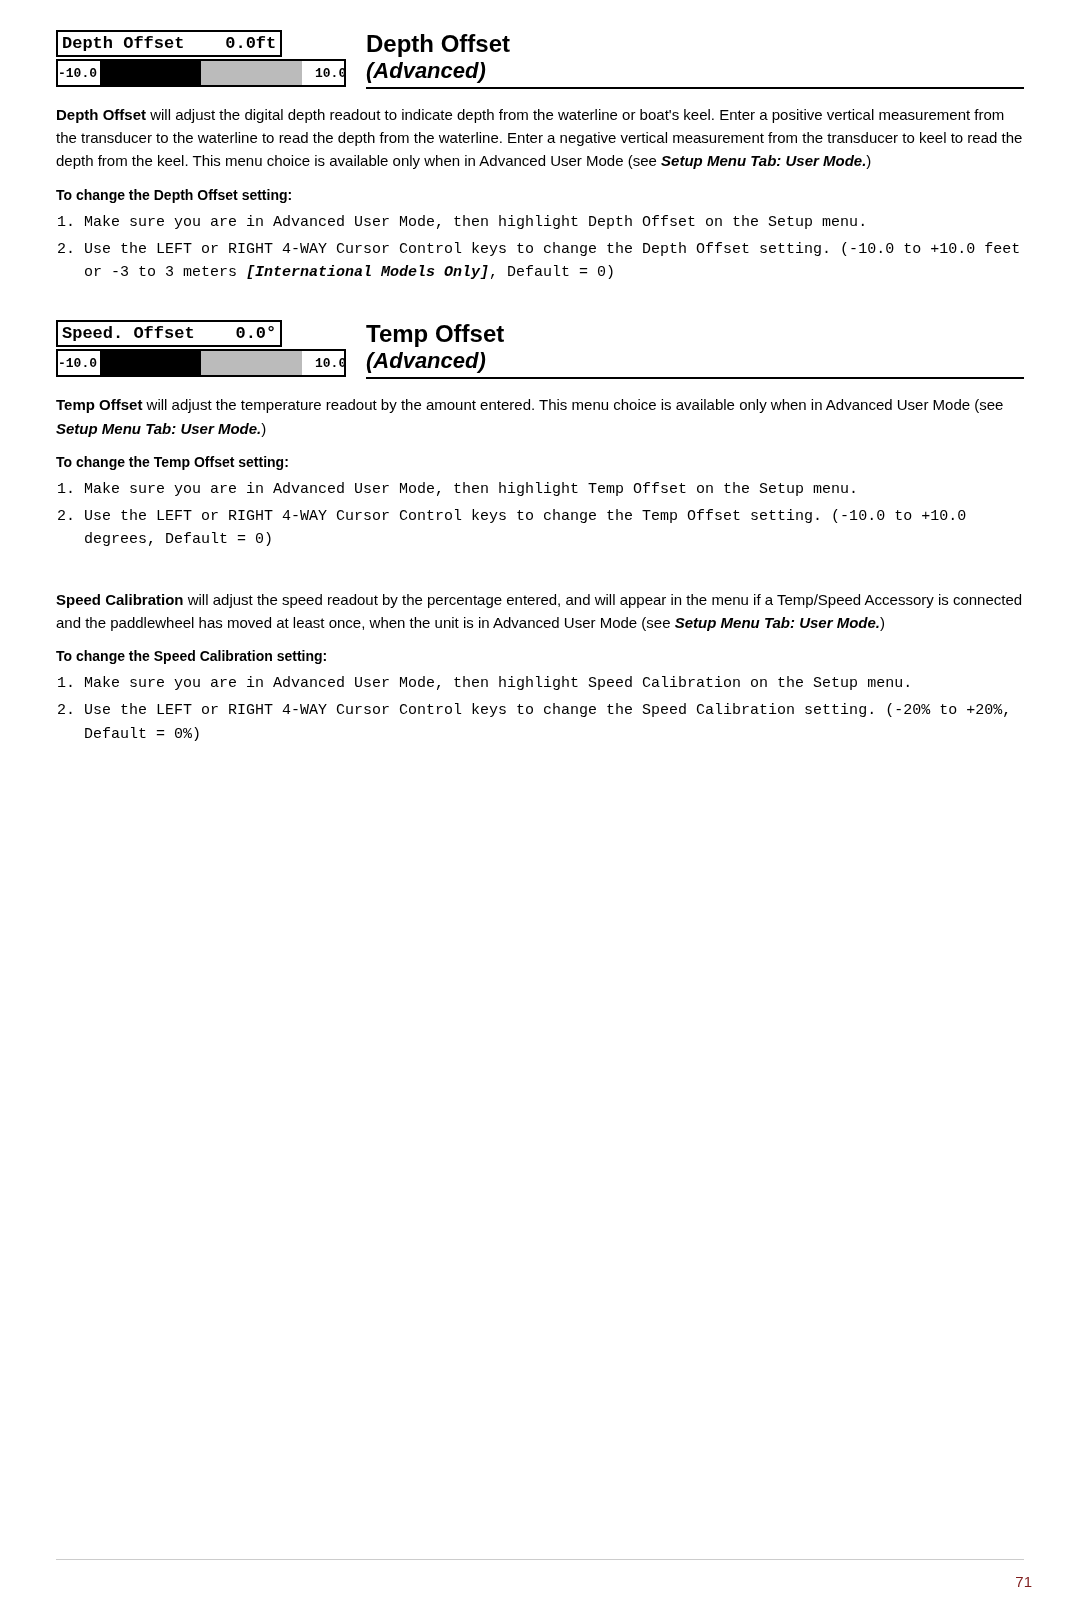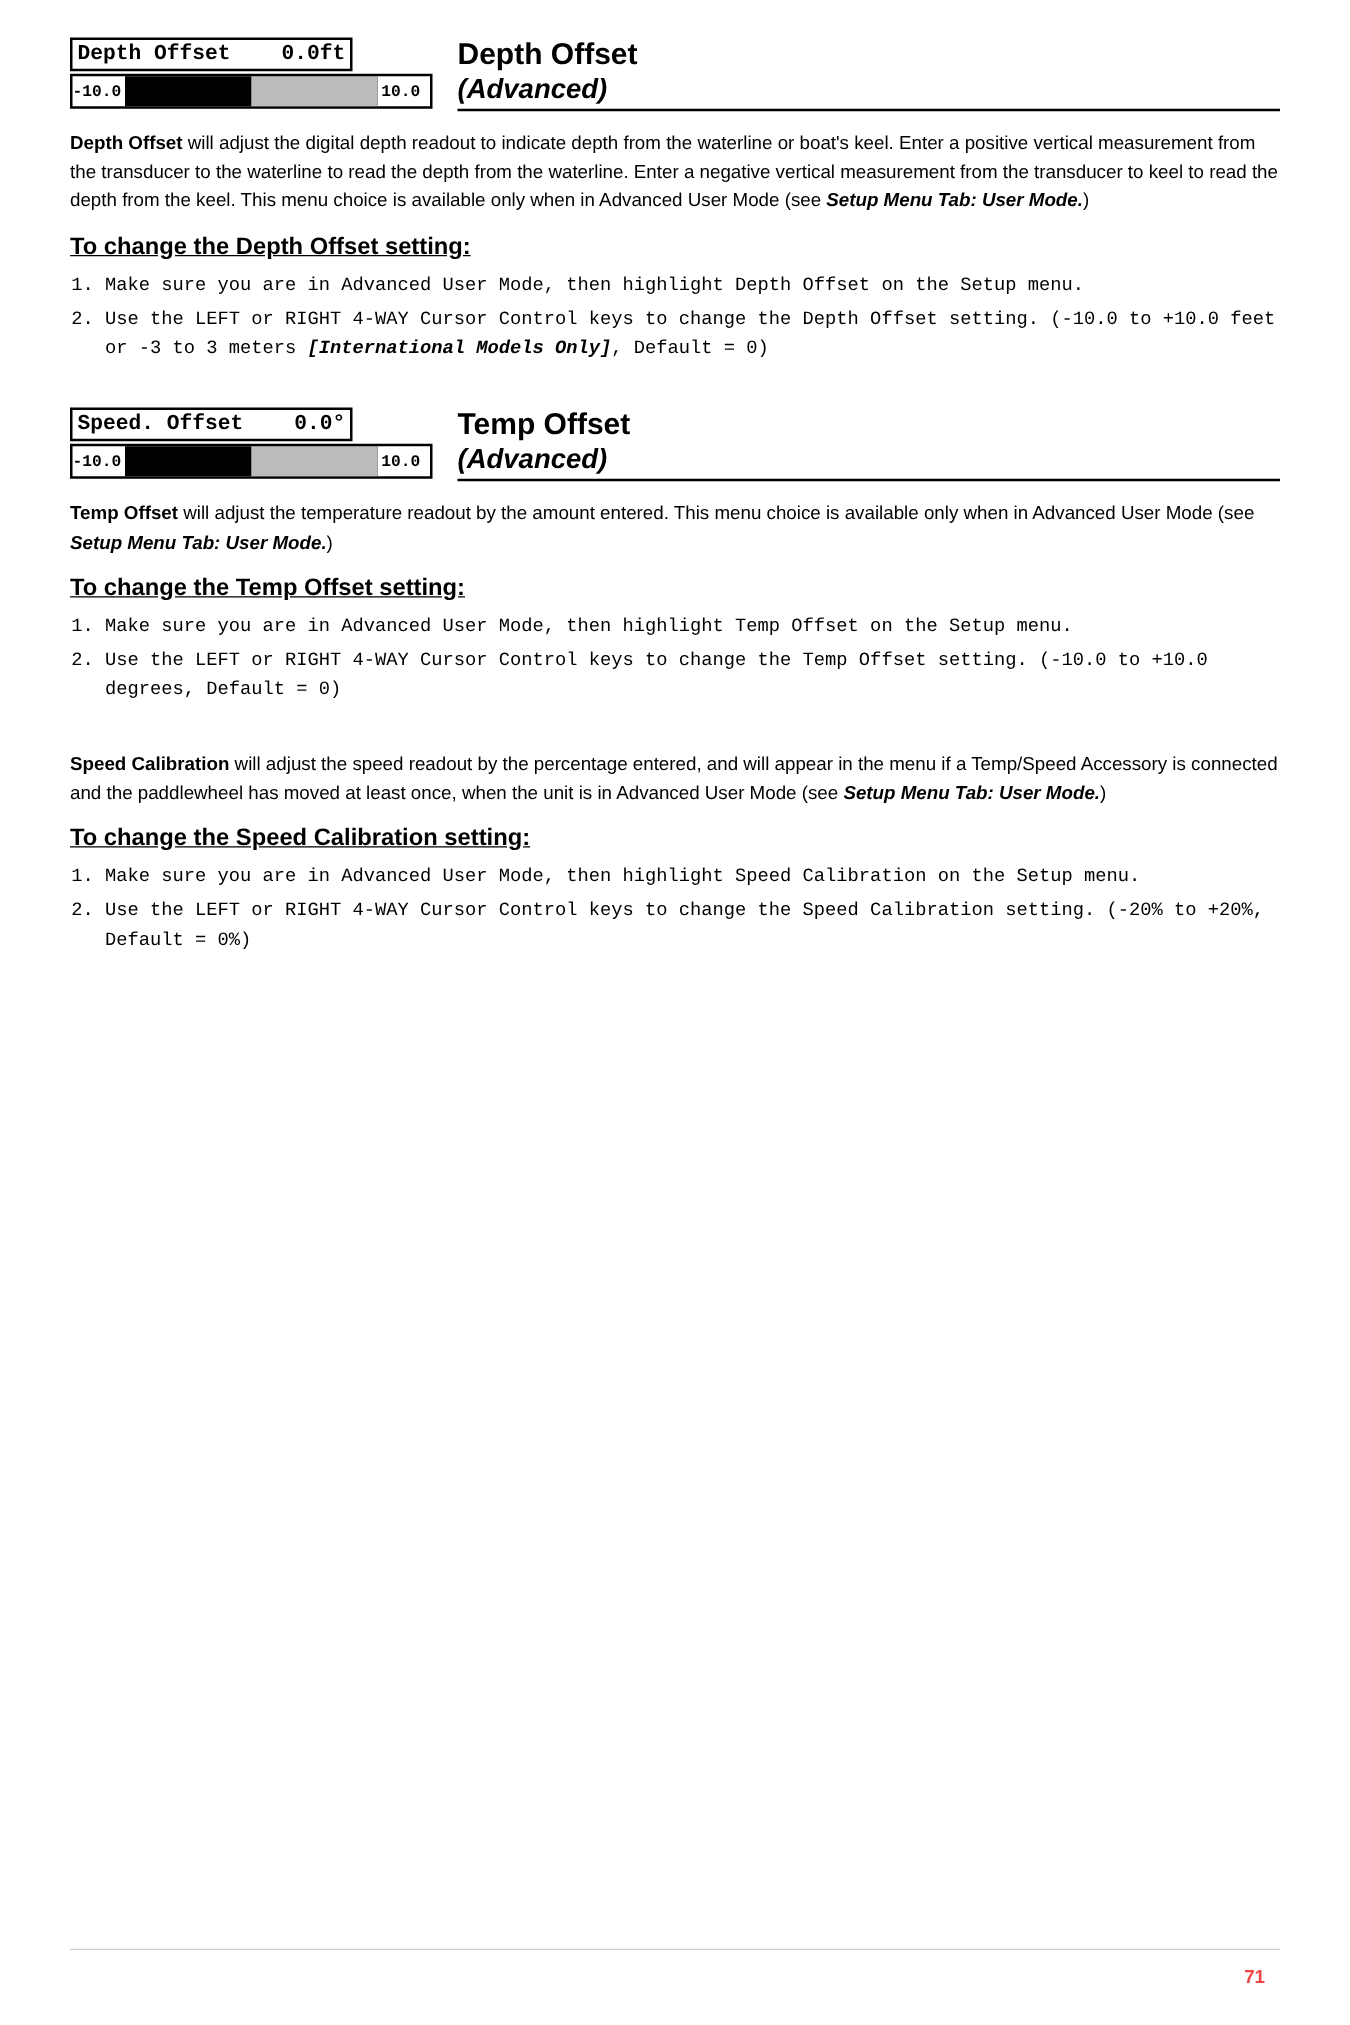--- a/index.html
+++ b/index.html
@@ -64,21 +64,21 @@
       height: 100%;
       background: #bbb;
     }
 
     .slider-label-right {
       font-family: 'Courier New', monospace;
       font-size: 13px;
       font-weight: bold;
       width: 42px;
       text-align: left;
-      padding-left: 3px;
+      padding-left: 13px;
       flex-shrink: 0;
     }
 
     .header-row {
       display: flex;
       align-items: flex-start;
       margin-bottom: 14px;
     }
 
     .widget-group {
@@ -114,45 +114,44 @@
 
     .body-text b {
       font-weight: bold;
     }
 
     .body-text i {
       font-style: italic;
     }
 
     .underline-heading {
-      text-decoration: underline;
-      font-weight: bold;
-      font-size: 19px;
+      font-weight: bold;
+      font-size: 14px;
       margin-bottom: 8px;
     }
 
     ol {
       margin-left: 28px;
       margin-bottom: 10px;
       font-family: Liberation Mono, monospace;
     }
 
     ol li {
       font-size: 15px;
       line-height: 1.55;
       margin-bottom: 4px;
     }
 
     .page-number {
       position: absolute;
       bottom: 30px;
-      right: 68px;
-      font-size: 15px;
-      font-weight: bold;
-      color: #ef4444;
+      right: 48px;
+      font-size: 15px;
+      font-weight: normal;
+      color: #7f1d1d;
     }
 
     .bottom-rule {
       position: absolute;
       bottom: 60px;
       left: 56px;
       right: 56px;
       border-top: 1px solid #ccc;
     }
 

